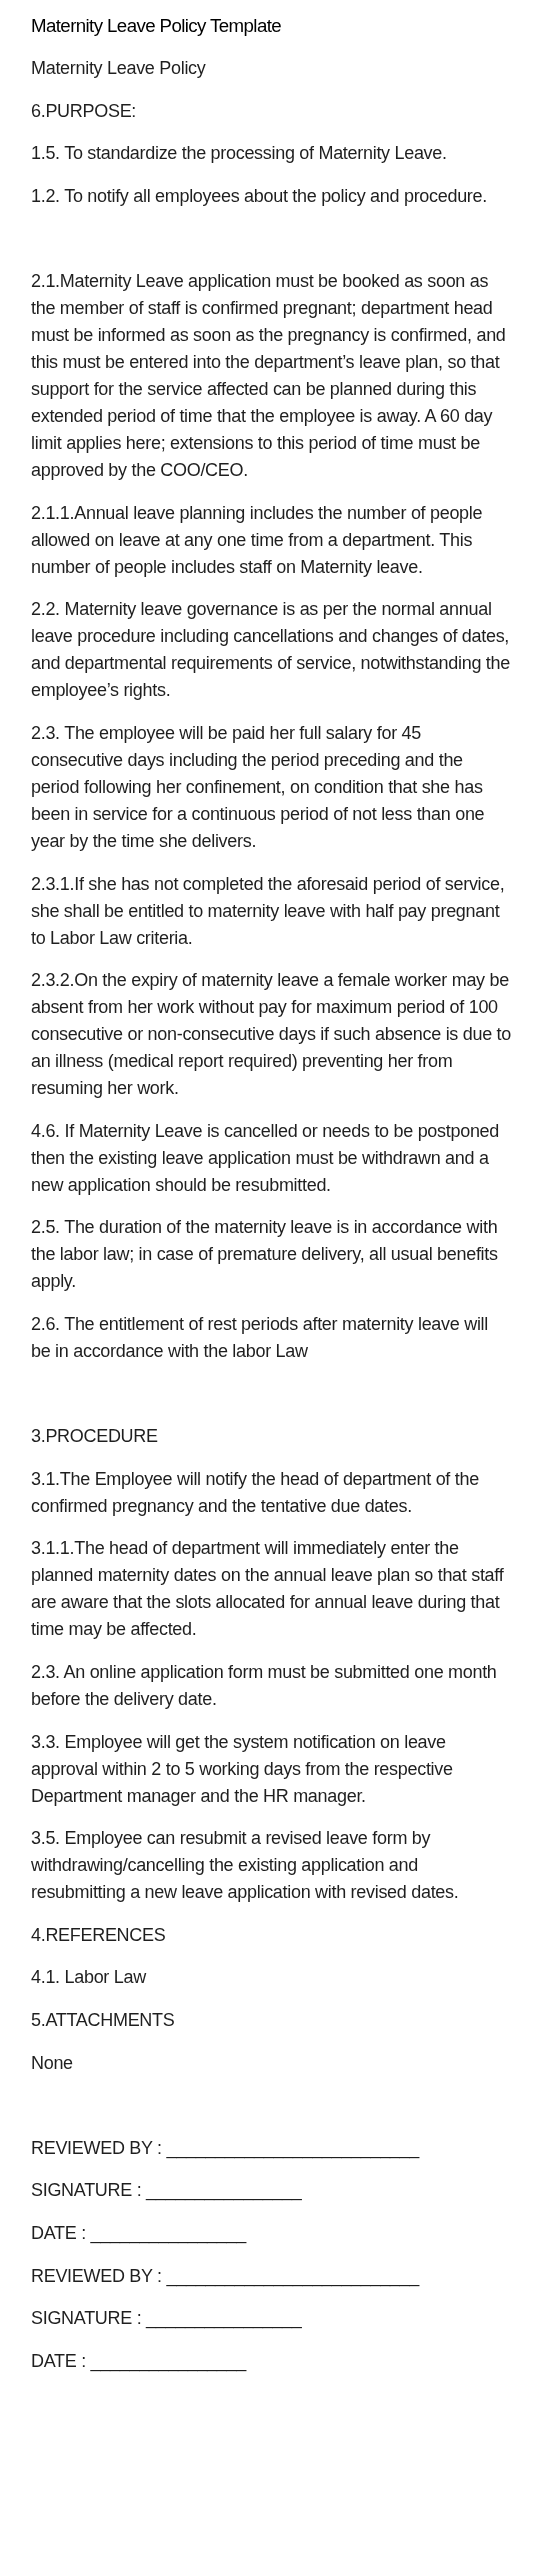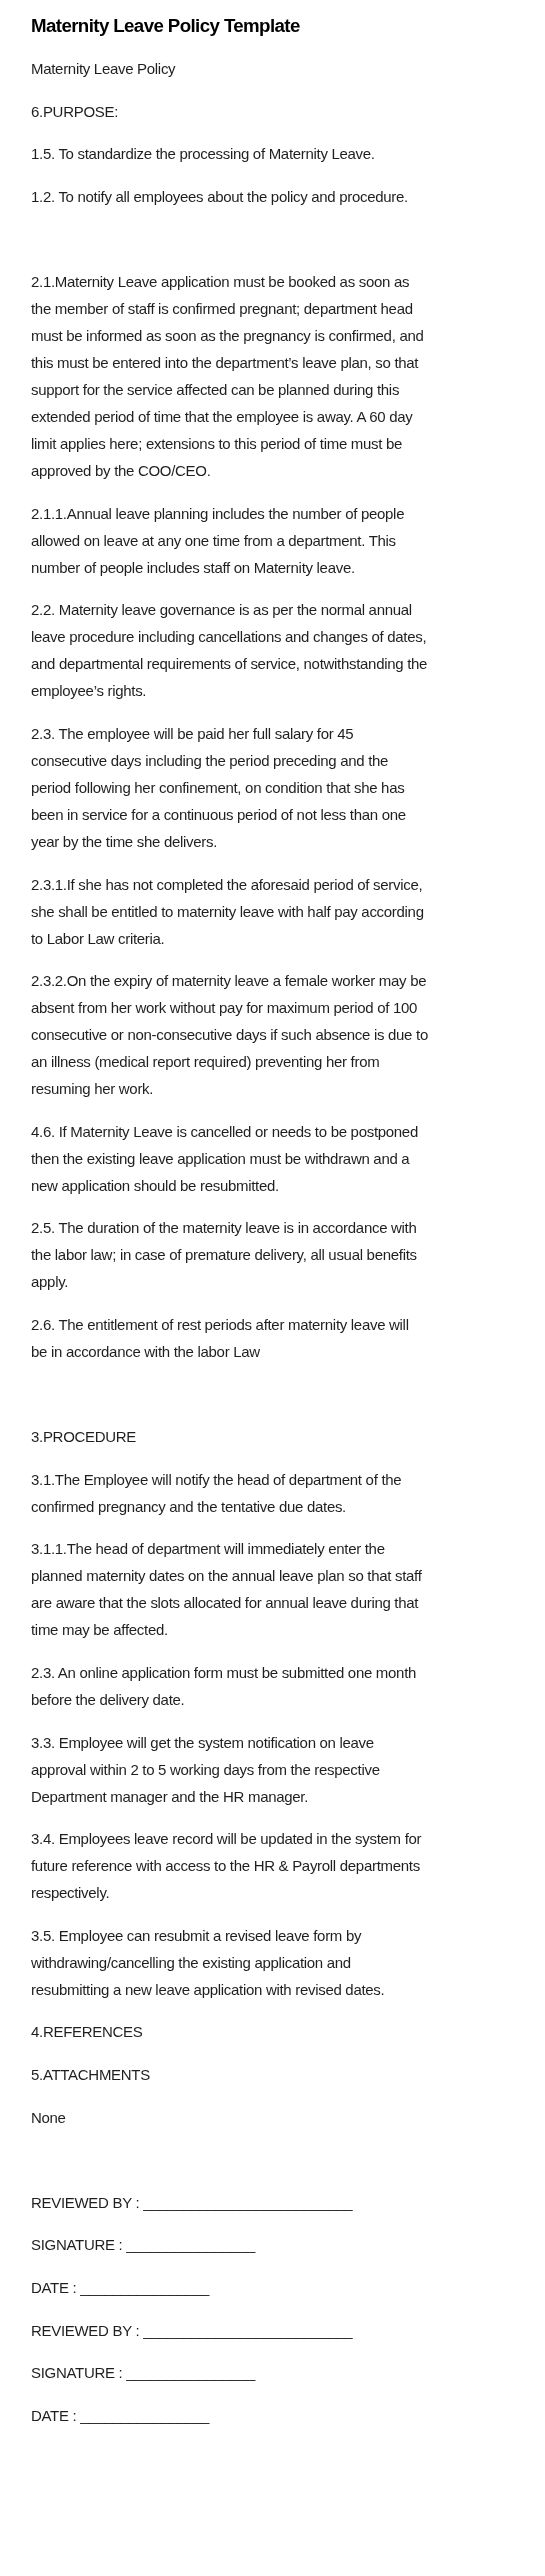--- a/index.html
+++ b/index.html
@@ -13,28 +13,28 @@
   }
   .page {
     box-sizing: border-box;
     width: 545px;
     height: 2576px;
     padding: 11.7px 15.6px 0 31px;
   }
   h1.doc-title {
     font-size: 18.7px;
     line-height: 28px;
-    font-weight: bold;
+    font-weight: normal;
     letter-spacing: -0.6px;
     color: #000000;
     margin: 0;
     white-space: pre;
   }
   p.para {
-    font-size: 15px;
+    font-size: 18px;
     line-height: 27px;
     letter-spacing: -0.3px;
     margin: 15.6px 0 0 0;
     white-space: pre; 
   }
   .spacer {
     height: 27px;
     margin-top: 15.6px;
   }
 </style>
@@ -68,21 +68,21 @@
   <p class="para">2.2. Maternity leave governance is as per the normal annual
 leave procedure including cancellations and changes of dates,
 and departmental requirements of service, notwithstanding the
 employee’s rights.</p>
   <p class="para">2.3. The employee will be paid her full salary for 45
 consecutive days including the period preceding and the
 period following her confinement, on condition that she has
 been in service for a continuous period of not less than one
 year by the time she delivers.</p>
   <p class="para">2.3.1.If she has not completed the aforesaid period of service,
-she shall be entitled to maternity leave with half pay according
+she shall be entitled to maternity leave with half pay pregnant
 to Labor Law criteria.</p>
   <p class="para">2.3.2.On the expiry of maternity leave a female worker may be
 absent from her work without pay for maximum period of 100
 consecutive or non-consecutive days if such absence is due to
 an illness (medical report required) preventing her from
 resuming her work.</p>
   <p class="para">4.6. If Maternity Leave is cancelled or needs to be postponed
 then the existing leave application must be withdrawn and a
 new application should be resubmitted.</p>
   <p class="para">2.5. The duration of the maternity leave is in accordance with
@@ -98,28 +98,26 @@
 confirmed pregnancy and the tentative due dates.</p>
   <p class="para">3.1.1.The head of department will immediately enter the
 planned maternity dates on the annual leave plan so that staff
 are aware that the slots allocated for annual leave during that
 time may be affected.</p>
   <p class="para">2.3. An online application form must be submitted one month
 before the delivery date.</p>
   <p class="para">3.3. Employee will get the system notification on leave
 approval within 2 to 5 working days from the respective
 Department manager and the HR manager.</p>
-  <p class="para">3.4. Employees leave record will be updated in the system for
-future reference with access to the HR &amp; Payroll departments
-respectively.</p>
   <p class="para">3.5. Employee can resubmit a revised leave form by
 withdrawing/cancelling the existing application and
 resubmitting a new leave application with revised dates.</p>
 
   <p class="para">4.REFERENCES</p>
+  <p class="para">4.1. Labor Law</p>
   <p class="para">5.ATTACHMENTS</p>
   <p class="para">None</p>
 
   <div class="spacer"></div>
 
   <p class="para">REVIEWED BY : __________________________</p>
   <p class="para">SIGNATURE : ________________</p>
   <p class="para">DATE : ________________</p>
   <p class="para">REVIEWED BY : __________________________</p>
   <p class="para">SIGNATURE : ________________</p>

